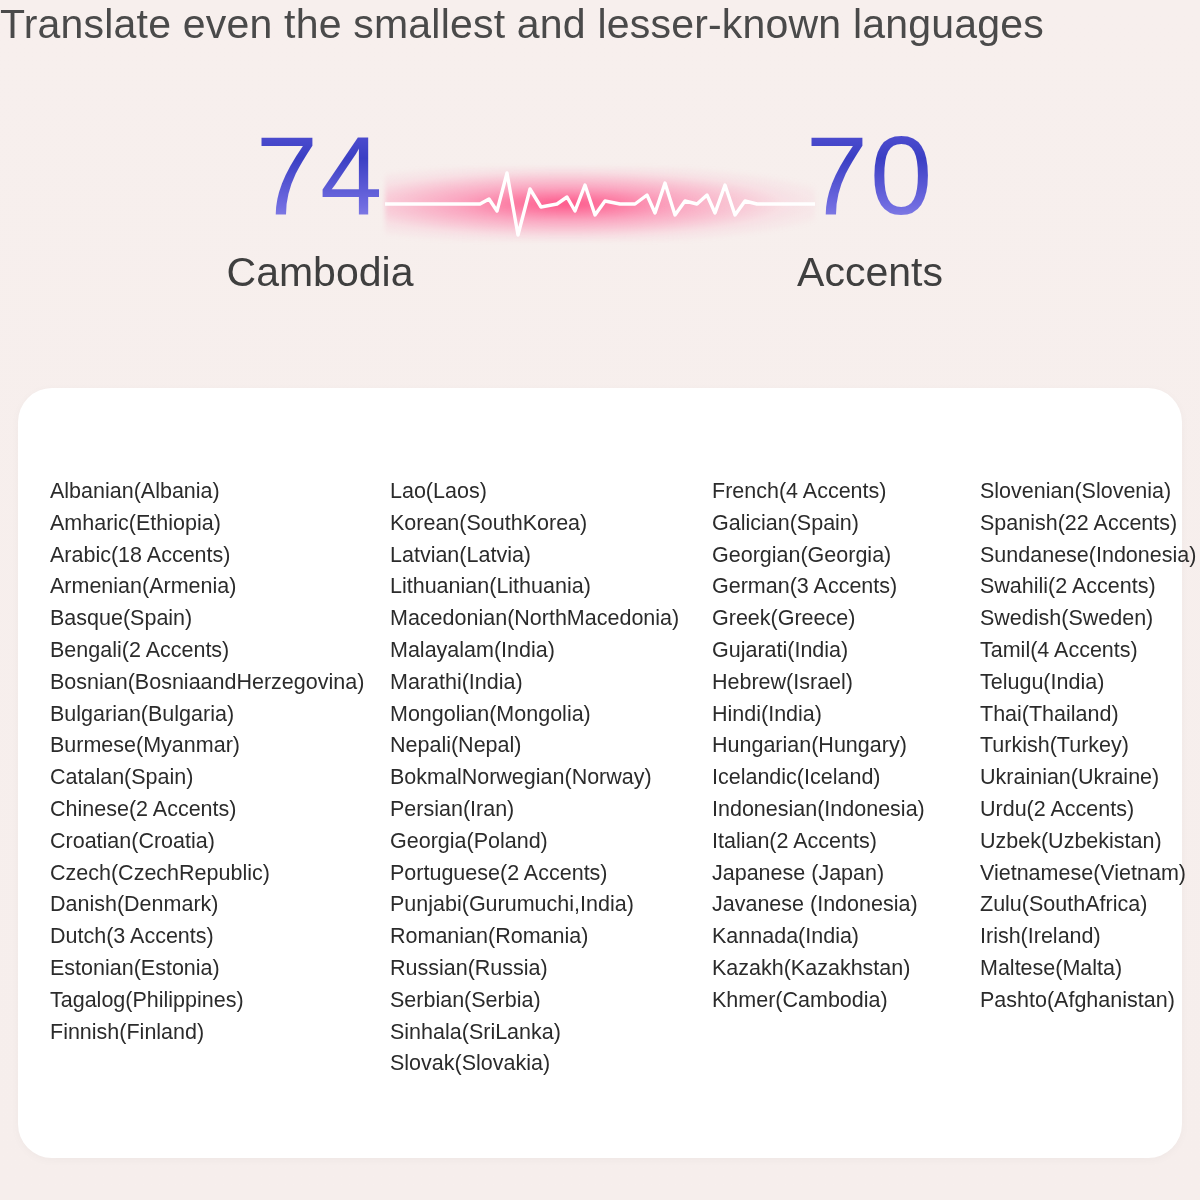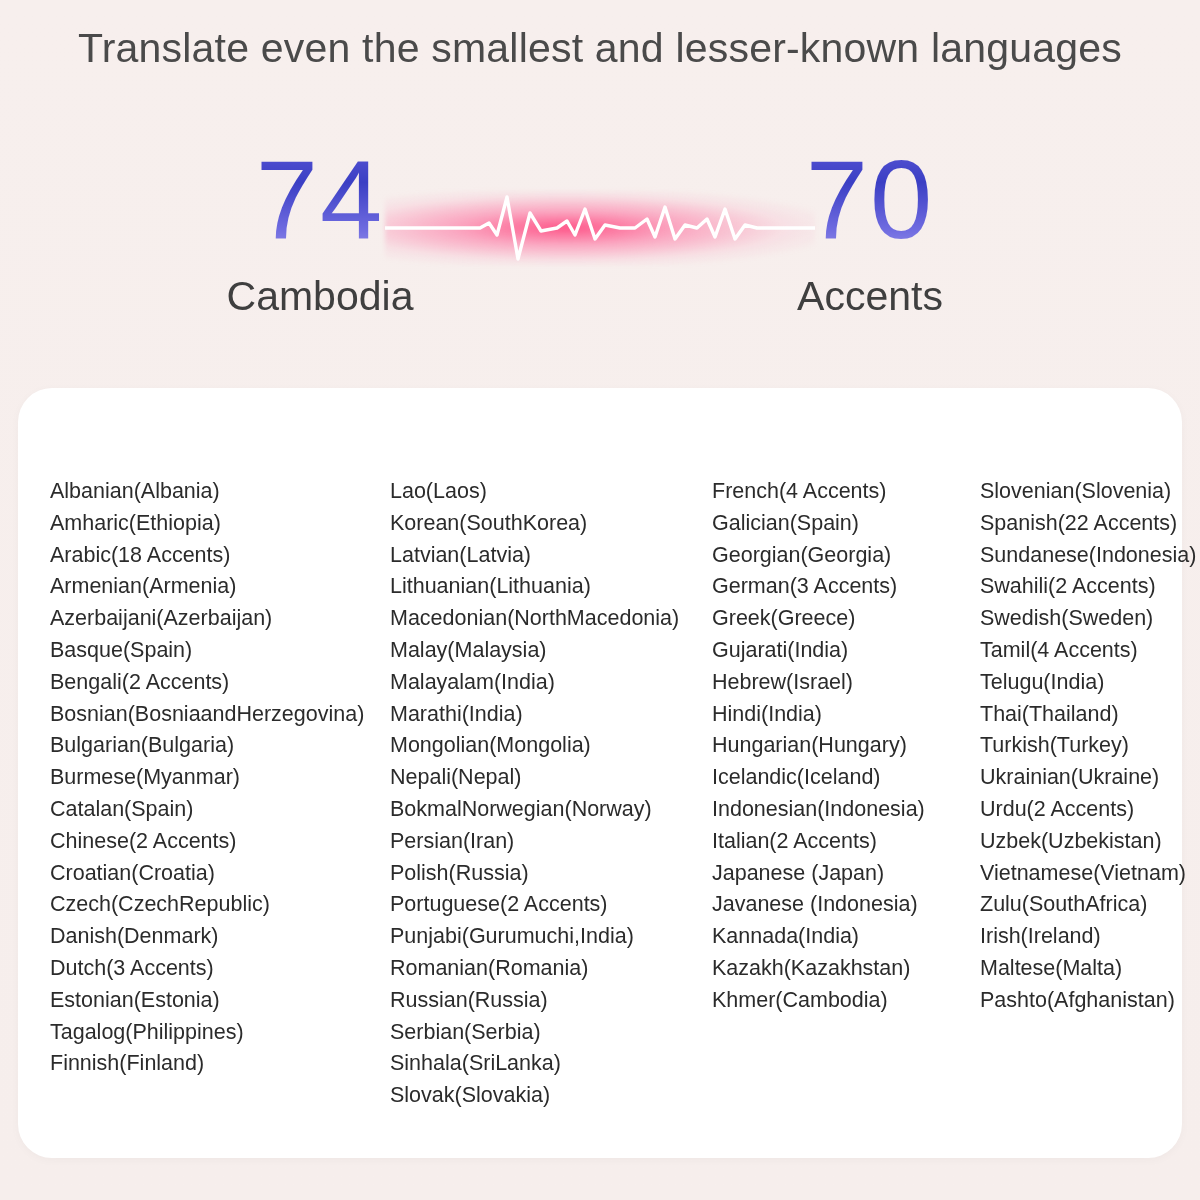--- a/index.html
+++ b/index.html
@@ -13,26 +13,25 @@
     font-family: "Liberation Sans", sans-serif;
     overflow: hidden;
   }
   .page {
     position: relative;
     width: 1200px;
     height: 1200px;
     background: linear-gradient(180deg, #f7efed 0%, #f6eeec 100%);
   }
   .headline {
-    text-align: center;
+    text-align: left;
     font-size: 41px;
     color: #4a4a4a;
     font-weight: 400;
     letter-spacing: 0.2px;
-    padding-top: 24px;
     line-height: 1.2;
   }
   .stats {
     position: relative;
     height: 240px;
     margin-top: 60px;
   }
   .stat {
     position: absolute;
     top: 8px;
@@ -137,21 +136,20 @@
 
   </div>
 
   <div class="panel">
     <div class="columns">
       <div class="col c0">
           <div class="lang-item">Albanian(Albania)</div>
           <div class="lang-item">Amharic(Ethiopia)</div>
           <div class="lang-item">Arabic(18 Accents)</div>
           <div class="lang-item">Armenian(Armenia)</div>
-          <div class="lang-item">Azerbaijani(Azerbaijan)</div>
           <div class="lang-item">Basque(Spain)</div>
           <div class="lang-item">Bengali(2 Accents)</div>
           <div class="lang-item">Bosnian(BosniaandHerzegovina)</div>
           <div class="lang-item">Bulgarian(Bulgaria)</div>
           <div class="lang-item">Burmese(Myanmar)</div>
           <div class="lang-item">Catalan(Spain)</div>
           <div class="lang-item">Chinese(2 Accents)</div>
           <div class="lang-item">Croatian(Croatia)</div>
           <div class="lang-item">Czech(CzechRepublic)</div>
           <div class="lang-item">Danish(Denmark)</div>
@@ -159,28 +157,27 @@
           <div class="lang-item">Estonian(Estonia)</div>
           <div class="lang-item">Tagalog(Philippines)</div>
           <div class="lang-item">Finnish(Finland)</div>
         </div>
       <div class="col c1">
           <div class="lang-item">Lao(Laos)</div>
           <div class="lang-item">Korean(SouthKorea)</div>
           <div class="lang-item">Latvian(Latvia)</div>
           <div class="lang-item">Lithuanian(Lithuania)</div>
           <div class="lang-item">Macedonian(NorthMacedonia)</div>
-          <div class="lang-item">Malay(Malaysia)</div>
           <div class="lang-item">Malayalam(India)</div>
           <div class="lang-item">Marathi(India)</div>
           <div class="lang-item">Mongolian(Mongolia)</div>
           <div class="lang-item">Nepali(Nepal)</div>
           <div class="lang-item">BokmalNorwegian(Norway)</div>
           <div class="lang-item">Persian(Iran)</div>
-          <div class="lang-item">Polish(Russia)</div>
+          <div class="lang-item">Georgia(Poland)</div>
           <div class="lang-item">Portuguese(2 Accents)</div>
           <div class="lang-item">Punjabi(Gurumuchi,India)</div>
           <div class="lang-item">Romanian(Romania)</div>
           <div class="lang-item">Russian(Russia)</div>
           <div class="lang-item">Serbian(Serbia)</div>
           <div class="lang-item">Sinhala(SriLanka)</div>
           <div class="lang-item">Slovak(Slovakia)</div>
         </div>
       <div class="col c2">
           <div class="lang-item">French(4 Accents)</div>

